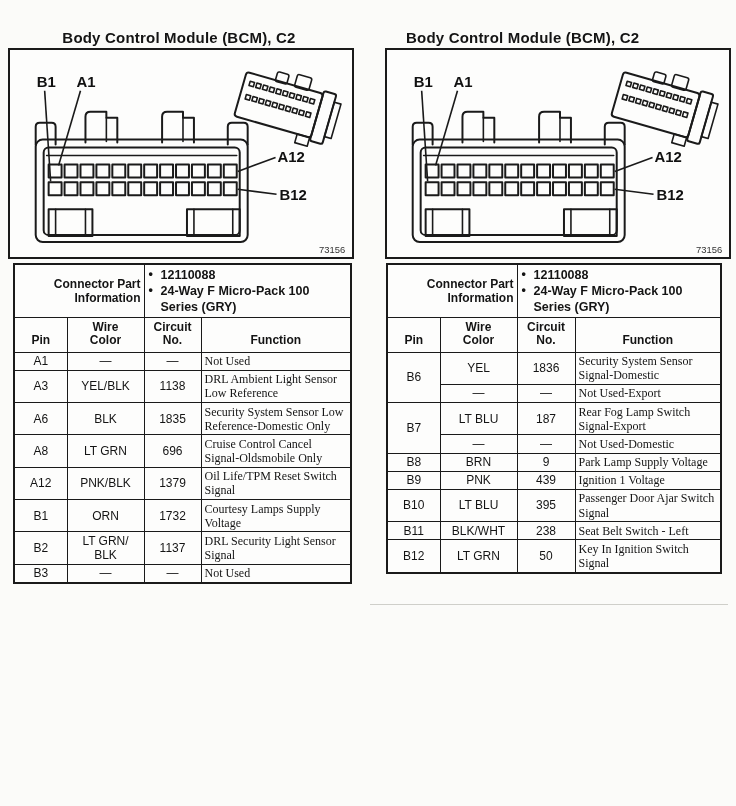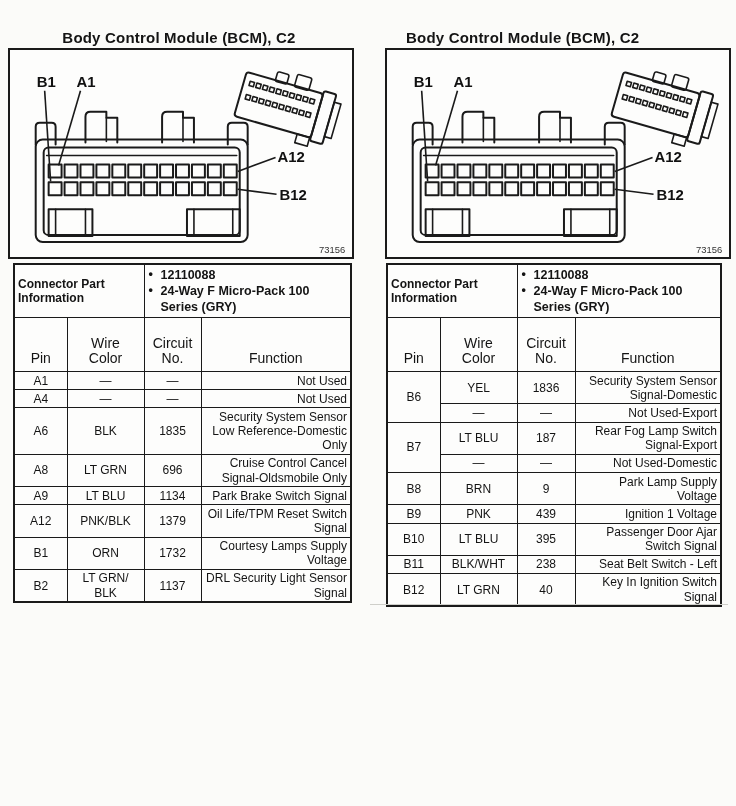--- a/index.html
+++ b/index.html
@@ -40,36 +40,36 @@
     border:2px solid #1a1a1a;background:#fdfdfc;
   }
   .p1 table.pinout{margin-left:18px;width:334px;}
   .c-pin{width:53px;}.c-wire{width:77px;}.c-circ{width:57px;}.c-fn{width:150px;}
   .p1 .c-circ{width:58px;}.p1 .c-fn{width:146px;}
 
   .pinout td,.pinout th{border:1.5px solid #1a1a1a;}
   .pinout td{font-size:12px;line-height:1.18;padding:1.5px 3px;}
 
   .info-label{
-    font-weight:bold;font-size:12.5px;text-align:left;
+    font-weight:bold;font-size:12.5px;text-align:right;
     vertical-align:middle;line-height:1.25;padding:5px 2px;
   }
   .info-vals{vertical-align:middle;padding:4px 2px 4px 12px;}
   .plist{margin:0;padding:0;list-style:none;font-weight:bold;font-size:12.5px;line-height:1.3;}
   .plist li{position:relative;padding-left:13px;}
   .plist .blt{position:absolute;left:1px;top:-1px;}
 
   .head-row th{
-    font-size:14px;font-weight:normal;text-align:center;
-    vertical-align:bottom;padding:18px 2px 4px;line-height:1.12;
+    font-size:12px;font-weight:bold;text-align:center;
+    vertical-align:bottom;padding:3px 2px 4px;line-height:1.12;
   }
   .hdr-narrow{display:inline-block;max-width:48px;}
 
   .pin-cell,.wire-color-cell,.circuit-no-cell{text-align:center;vertical-align:middle;}
-  .function-cell{text-align:right;vertical-align:middle;padding:2px 4px 2px 6px;}
+  .function-cell{text-align:left;vertical-align:middle;padding:2px 4px 2px 6px;font-family:Liberation Serif, serif;}
 
   .faint-rule{
     position:absolute;top:580px;left:370px;width:358px;
     border-top:1px solid #cfcfca;
   }
 </style>
 </head>
 <body>
 
 <div class="page">
@@ -192,60 +192,60 @@
         </tr>
       </tbody>
       <tbody class="rows">
           <tr>
             <td class="pin-cell" rowspan="1">A1</td>
             <td class="wire-color-cell">—</td>
             <td class="circuit-no-cell">—</td>
             <td class="function-cell">Not Used</td>
           </tr>
           <tr>
-            <td class="pin-cell" rowspan="1">A4</td>
-            <td class="wire-color-cell">—</td>
-            <td class="circuit-no-cell">—</td>
-            <td class="function-cell">Not Used</td>
+            <td class="pin-cell" rowspan="1">A3</td>
+            <td class="wire-color-cell">YEL/BLK</td>
+            <td class="circuit-no-cell">1138</td>
+            <td class="function-cell">DRL Ambient Light Sensor Low Reference</td>
           </tr>
           <tr>
             <td class="pin-cell" rowspan="1">A6</td>
             <td class="wire-color-cell">BLK</td>
             <td class="circuit-no-cell">1835</td>
             <td class="function-cell">Security System Sensor Low Reference-Domestic Only</td>
           </tr>
           <tr>
             <td class="pin-cell" rowspan="1">A8</td>
             <td class="wire-color-cell">LT GRN</td>
             <td class="circuit-no-cell">696</td>
             <td class="function-cell">Cruise Control Cancel Signal-Oldsmobile Only</td>
           </tr>
           <tr>
-            <td class="pin-cell" rowspan="1">A9</td>
-            <td class="wire-color-cell">LT BLU</td>
-            <td class="circuit-no-cell">1134</td>
-            <td class="function-cell">Park Brake Switch Signal</td>
-          </tr>
-          <tr>
             <td class="pin-cell" rowspan="1">A12</td>
             <td class="wire-color-cell">PNK/BLK</td>
             <td class="circuit-no-cell">1379</td>
             <td class="function-cell">Oil Life/TPM Reset Switch Signal</td>
           </tr>
           <tr>
             <td class="pin-cell" rowspan="1">B1</td>
             <td class="wire-color-cell">ORN</td>
             <td class="circuit-no-cell">1732</td>
             <td class="function-cell">Courtesy Lamps Supply Voltage</td>
           </tr>
           <tr>
             <td class="pin-cell" rowspan="1">B2</td>
             <td class="wire-color-cell">LT GRN/ BLK</td>
             <td class="circuit-no-cell">1137</td>
             <td class="function-cell">DRL Security Light Sensor Signal</td>
+          </tr>
+          <tr>
+            <td class="pin-cell" rowspan="1">B3</td>
+            <td class="wire-color-cell">—</td>
+            <td class="circuit-no-cell">—</td>
+            <td class="function-cell">Not Used</td>
           </tr>
         </tbody>
     </table>
   </section>
 
   <section class="panel p1">
     <h1 class="panel-title">Body Control Module (BCM), C2</h1>
     <div class="dbox"><span class="art-slot">
   <svg class="cart" viewBox="0 0 342 208" preserveAspectRatio="xMidYMid meet">
     <g>
@@ -404,21 +404,21 @@
           </tr>
           <tr>
             <td class="pin-cell" rowspan="1">B11</td>
             <td class="wire-color-cell">BLK/WHT</td>
             <td class="circuit-no-cell">238</td>
             <td class="function-cell">Seat Belt Switch - Left</td>
           </tr>
           <tr>
             <td class="pin-cell" rowspan="1">B12</td>
             <td class="wire-color-cell">LT GRN</td>
-            <td class="circuit-no-cell">40</td>
+            <td class="circuit-no-cell">50</td>
             <td class="function-cell">Key In Ignition Switch Signal</td>
           </tr>
         </tbody>
     </table>
   </section>
 
   <div class="faint-rule"></div>
 </div>
 
 </body></html>

